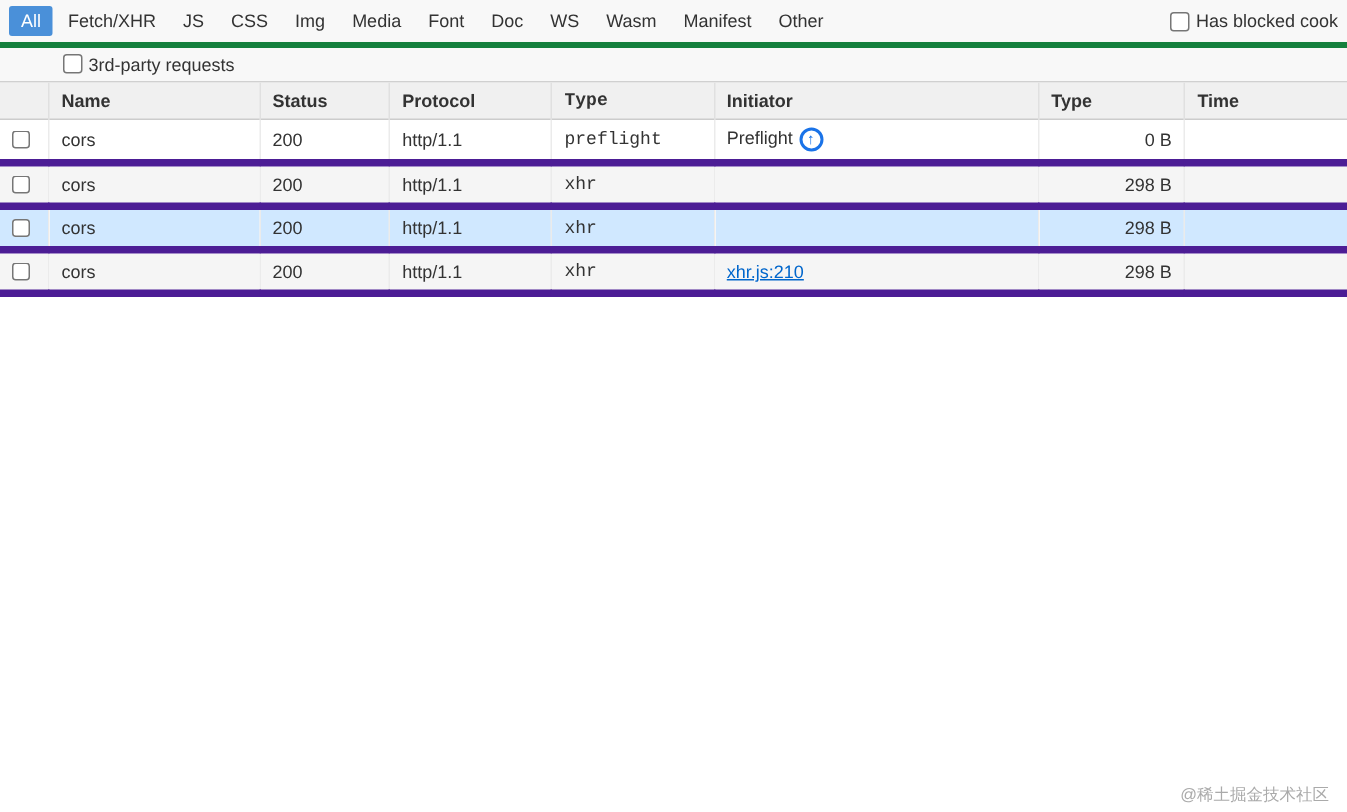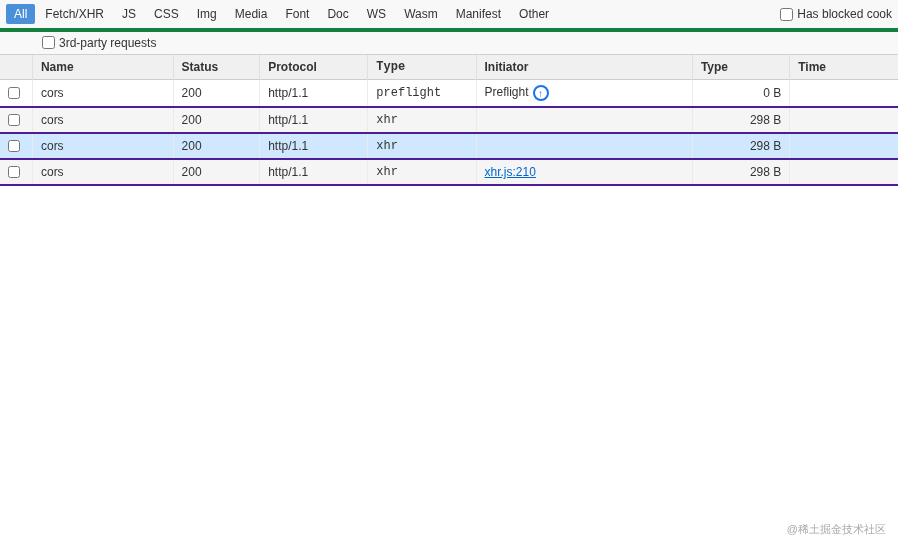--- a/index.html
+++ b/index.html
@@ -104,21 +104,21 @@
       border-right: 1px solid #e0e0e0;
       cursor: pointer;
       user-select: none;
     }
 
     .network-table thead th:last-child {
       border-right: none;
     }
 
     .network-table tbody tr {
-      border-bottom: 2px solid #4c1d95;
+      border-bottom: 5px solid #4c1d95;
     }
 
     .network-table tbody tr:nth-child(odd) {
       background: #ffffff;
     }
 
     .network-table tbody tr:nth-child(even) {
       background: #f5f5f5;
     }
 

